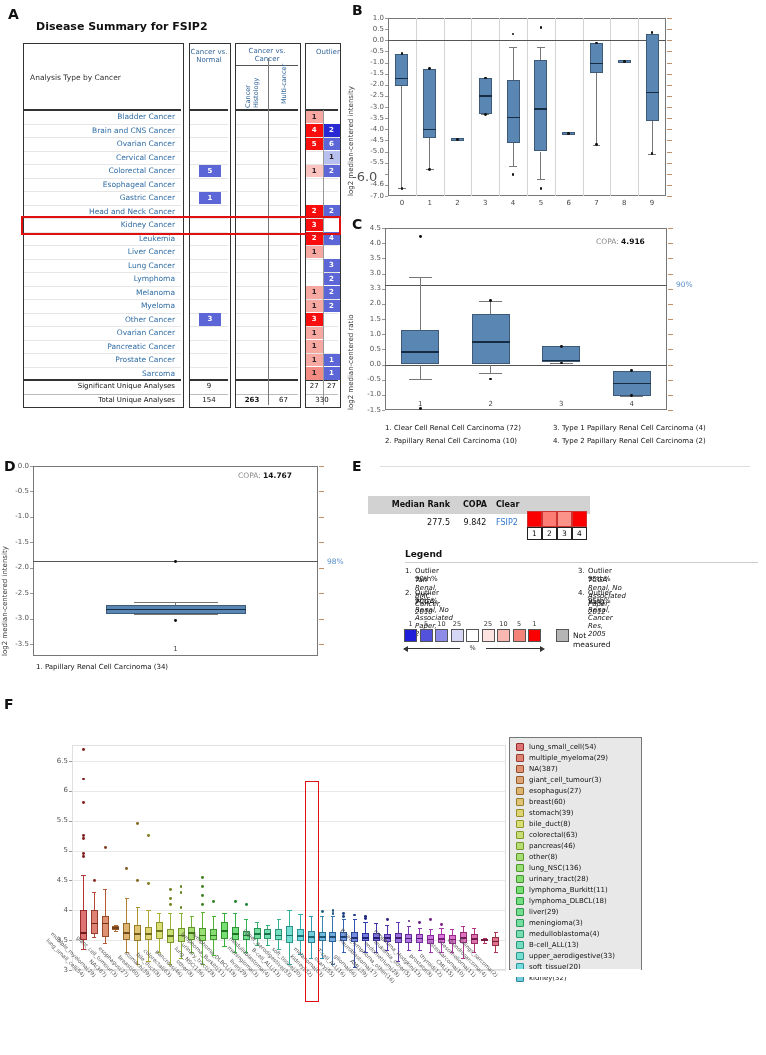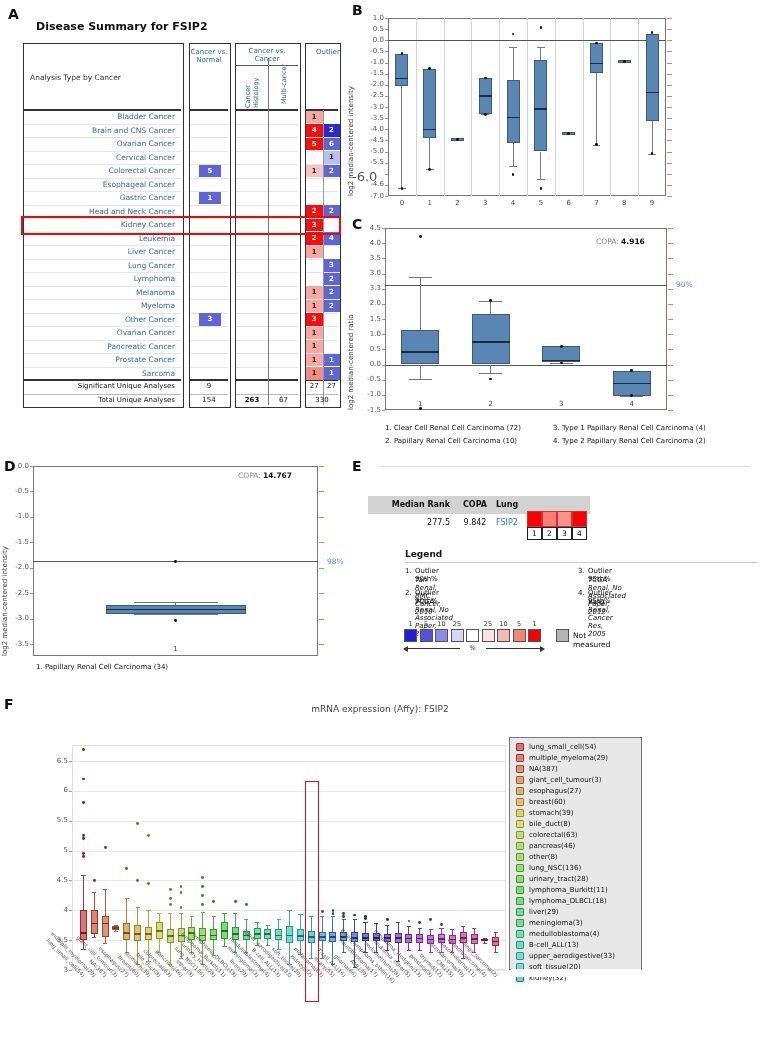--- a/index.html
+++ b/index.html
@@ -16,21 +16,20 @@
   <div class="pl" style="left:352px;top:2px">B</div>
   <div class="pl" style="left:352px;top:216px">C</div>
   <div class="pl" style="left:4px;top:458px">D</div>
   <div class="pl" style="left:352px;top:458px">E</div>
   <div class="pl" style="left:4px;top:696px">F</div>
 
   <div class="abs" style="left:36px;top:20px;font-weight:bold;font-size:11px;color:#111">Disease Summary for FSIP2</div>
 
   <div class="abs" style="left:380px;top:466px;width:370px;height:1px;background:#ddd"></div>
 
-  <div class="abs" style="left:60px;top:704px;width:640px;text-align:center;font-size:9px;color:#444">mRNA expression (Affy): FSIP2</div>
 <div style="position: absolute; left: 0px; top: 0px; width: 0px; height: 0px;">
       <div style="position: absolute; left: 23px; top: 43px; width: 159px; height: 363px; border: 1.5px solid rgb(51, 51, 51);"></div>
       <div style="position: absolute; left: 24px; top: 109px; width: 157px; height: 1.5px; background: rgb(51, 51, 51);"></div>
       <div style="position: absolute; left: 24px; top: 379px; width: 157px; height: 1.5px; background: rgb(51, 51, 51);"></div>
       <div style="position: absolute; left: 24px; top: 123.5px; width: 157px; height: 1px; background: rgb(230, 230, 230);"></div>
       <div style="position: absolute; left: 24px; top: 137px; width: 157px; height: 1px; background: rgb(230, 230, 230);"></div>
       <div style="position: absolute; left: 24px; top: 150.5px; width: 157px; height: 1px; background: rgb(230, 230, 230);"></div>
       <div style="position: absolute; left: 24px; top: 164px; width: 157px; height: 1px; background: rgb(230, 230, 230);"></div>
       <div style="position: absolute; left: 24px; top: 177.5px; width: 157px; height: 1px; background: rgb(230, 230, 230);"></div>
       <div style="position: absolute; left: 24px; top: 191px; width: 157px; height: 1px; background: rgb(230, 230, 230);"></div>
@@ -837,21 +836,21 @@
       <div style="position: absolute; left: 516px; top: 963px; width: 8px; height: 8px; background: rgb(115, 219, 222); border: 1.5px solid rgb(44, 147, 150); box-sizing: border-box; border-radius: 1px;"></div>
       <div style="position: absolute; left: 529px; top: 963px; font-size: 7px; color: rgb(17, 17, 17); white-space: nowrap;">soft_tissue(20)</div>
       <div style="position: absolute; left: 516px; top: 974px; width: 8px; height: 8px; background: rgb(115, 203, 222); border: 1.5px solid rgb(44, 131, 150); box-sizing: border-box; border-radius: 1px;"></div>
       <div style="position: absolute; left: 529px; top: 974px; font-size: 7px; color: rgb(17, 17, 17); white-space: nowrap;">kidney(32)</div>
       <div style="position: absolute; left: 510.5px; top: 968.5px; width: 130px; height: 8px; background: rgb(255, 255, 255);"></div>
     </div>
     <div style="position: absolute; left: 0px; top: 0px; width: 0px; height: 0px;">
       <div style="position: absolute; left: 368px; top: 496px; width: 222px; height: 18px; background: rgb(210, 210, 210);"></div>
       <div style="position: absolute; left: 380px; top: 500px; width: 70px; text-align: right; font-weight: bold; font-size: 8px; color: rgb(17, 17, 17);">Median Rank</div>
       <div style="position: absolute; left: 458px; top: 500px; width: 34px; text-align: center; font-weight: bold; font-size: 8px; color: rgb(17, 17, 17);">COPA</div>
-      <div style="position: absolute; left: 496px; top: 500px; width: 30px; font-weight: bold; font-size: 8px; color: rgb(17, 17, 17);">Lung</div>
+      <div style="position: absolute; left: 496px; top: 500px; width: 30px; font-weight: bold; font-size: 8px; color: rgb(17, 17, 17);">Clear</div>
       <div style="position: absolute; left: 380px; top: 518px; width: 70px; text-align: right; font-size: 8px; color: rgb(17, 17, 17);">277.5</div>
       <div style="position: absolute; left: 458px; top: 518px; width: 34px; text-align: center; font-size: 8px; color: rgb(17, 17, 17);">9.842</div>
       <div style="position: absolute; left: 496px; top: 518px; width: 30px; font-size: 8px; color: rgb(51, 119, 204);">FSIP2</div>
       <div style="position: absolute; left: 527px; top: 511px; width: 15px; height: 16px; background: rgb(251, 0, 0); border: 0.5px solid rgb(204, 51, 51); box-sizing: border-box;"></div>
       <div style="position: absolute; left: 527px; top: 527px; width: 15px; height: 13px; background: rgb(255, 255, 255); border: 1px solid rgb(34, 34, 34); box-sizing: border-box; text-align: center; font-size: 7.5px; line-height: 12px; color: rgb(17, 17, 17);">1</div>
       <div style="position: absolute; left: 542px; top: 511px; width: 15px; height: 16px; background: rgb(251, 125, 115); border: 0.5px solid rgb(204, 51, 51); box-sizing: border-box;"></div>
       <div style="position: absolute; left: 542px; top: 527px; width: 15px; height: 13px; background: rgb(255, 255, 255); border: 1px solid rgb(34, 34, 34); box-sizing: border-box; text-align: center; font-size: 7.5px; line-height: 12px; color: rgb(17, 17, 17);">2</div>
       <div style="position: absolute; left: 557px; top: 511px; width: 15px; height: 16px; background: rgb(252, 147, 139); border: 0.5px solid rgb(204, 51, 51); box-sizing: border-box;"></div>
       <div style="position: absolute; left: 557px; top: 527px; width: 15px; height: 13px; background: rgb(255, 255, 255); border: 1px solid rgb(34, 34, 34); box-sizing: border-box; text-align: center; font-size: 7.5px; line-height: 12px; color: rgb(17, 17, 17);">3</div>
       <div style="position: absolute; left: 572px; top: 511px; width: 15px; height: 16px; background: rgb(251, 0, 0); border: 0.5px solid rgb(204, 51, 51); box-sizing: border-box;"></div>

